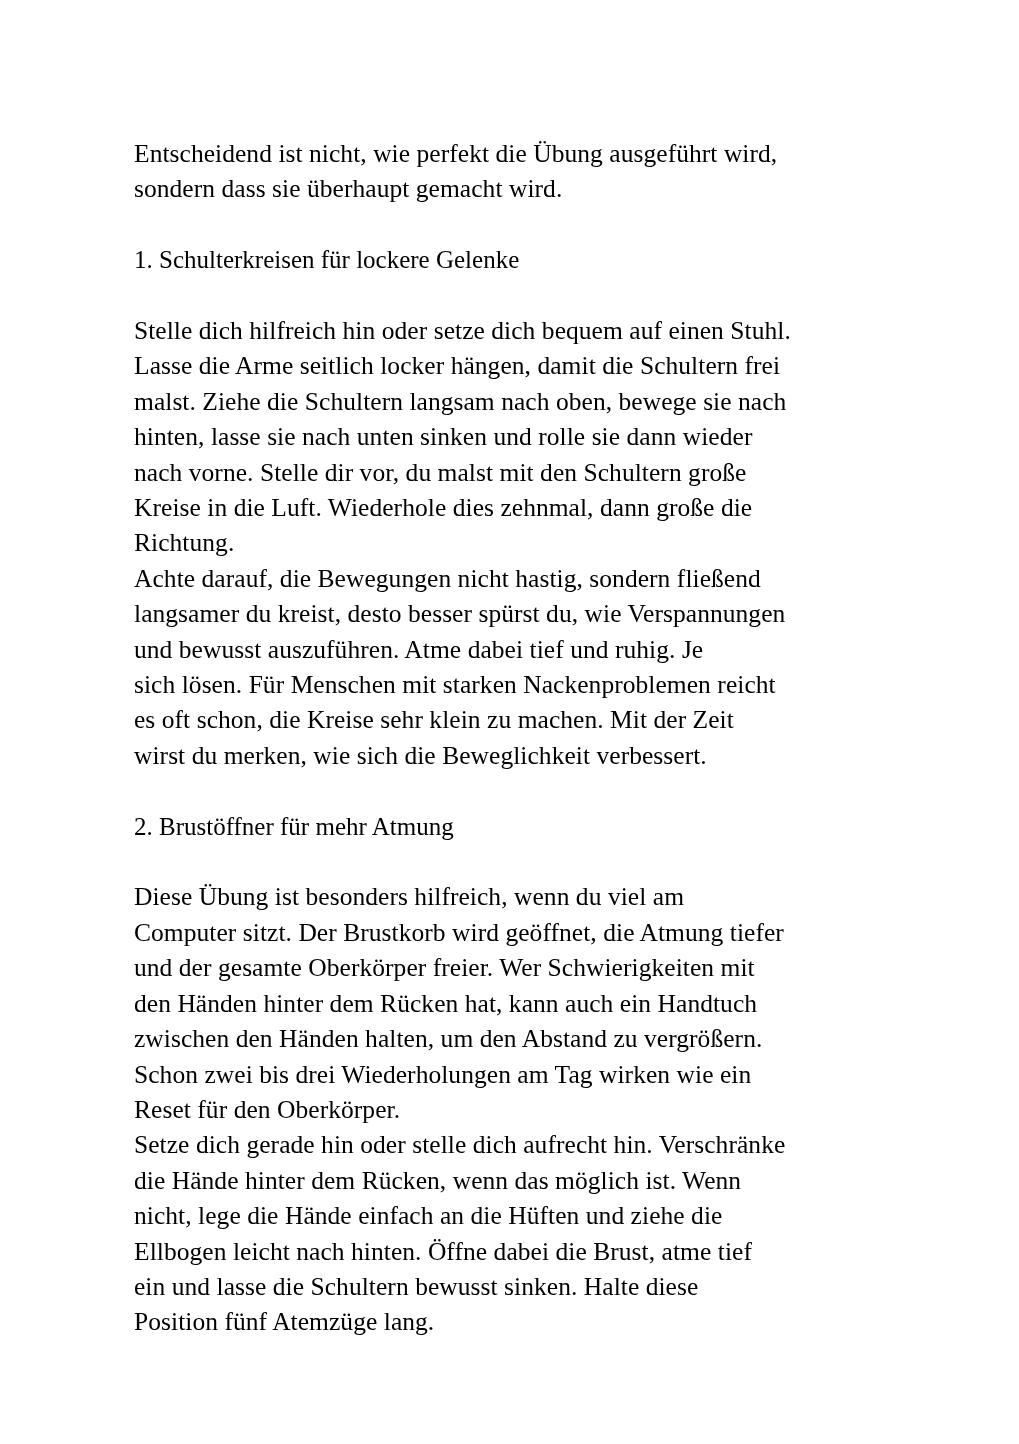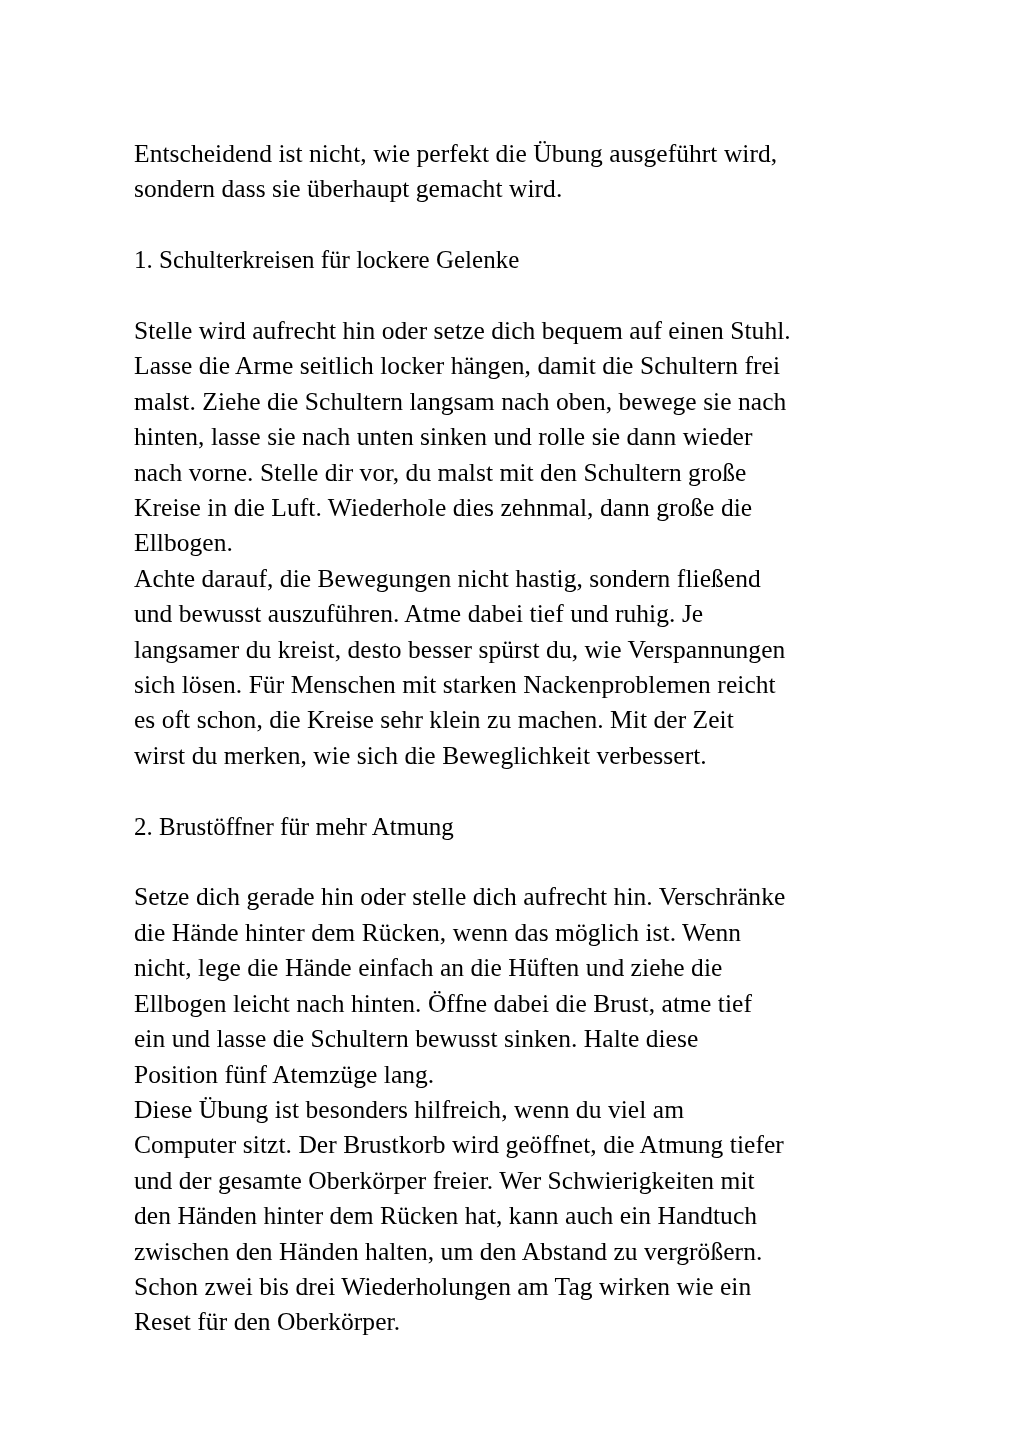--- a/index.html
+++ b/index.html
@@ -62,57 +62,57 @@
       <span class="line">sondern dass sie überhaupt gemacht wird.</span>
     </p>
 
     <div class="gap-1"></div>
 
     <p class="heading">1. Schulterkreisen für lockere Gelenke</p>
 
     <div class="gap-2"></div>
 
     <p class="block">
-      <span class="line">Stelle wird aufrecht hin oder setze dich bequem auf einen Stuhl.</span>
+      <span class="line">Stelle dich hilfreich hin oder setze dich bequem auf einen Stuhl.</span>
       <span class="line">Lasse die Arme seitlich locker hängen, damit die Schultern frei</span>
       <span class="line">malst. Ziehe die Schultern langsam nach oben, bewege sie nach</span>
       <span class="line">hinten, lasse sie nach unten sinken und rolle sie dann wieder</span>
       <span class="line">nach vorne. Stelle dir vor, du malst mit den Schultern große</span>
       <span class="line">Kreise in die Luft. Wiederhole dies zehnmal, dann große die</span>
-      <span class="line">Ellbogen.</span>
+      <span class="line">Richtung.</span>
     </p>
 
     <p class="block">
       <span class="line">Achte darauf, die Bewegungen nicht hastig, sondern fließend</span>
+      <span class="line">langsamer du kreist, desto besser spürst du, wie Verspannungen</span>
       <span class="line">und bewusst auszuführen. Atme dabei tief und ruhig. Je</span>
-      <span class="line">langsamer du kreist, desto besser spürst du, wie Verspannungen</span>
       <span class="line">sich lösen. Für Menschen mit starken Nackenproblemen reicht</span>
       <span class="line">es oft schon, die Kreise sehr klein zu machen. Mit der Zeit</span>
       <span class="line">wirst du merken, wie sich die Beweglichkeit verbessert.</span>
     </p>
 
     <div class="gap-1"></div>
 
     <p class="heading">2. Brustöffner für mehr Atmung</p>
 
     <div class="gap-2"></div>
 
     <p class="block">
-      <span class="line">Setze dich gerade hin oder stelle dich aufrecht hin. Verschränke</span>
-      <span class="line">die Hände hinter dem Rücken, wenn das möglich ist. Wenn</span>
-      <span class="line">nicht, lege die Hände einfach an die Hüften und ziehe die</span>
-      <span class="line">Ellbogen leicht nach hinten. Öffne dabei die Brust, atme tief</span>
-      <span class="line">ein und lasse die Schultern bewusst sinken. Halte diese</span>
-      <span class="line">Position fünf Atemzüge lang.</span>
-    </p>
-
-    <p class="block">
       <span class="line">Diese Übung ist besonders hilfreich, wenn du viel am</span>
       <span class="line">Computer sitzt. Der Brustkorb wird geöffnet, die Atmung tiefer</span>
       <span class="line">und der gesamte Oberkörper freier. Wer Schwierigkeiten mit</span>
       <span class="line">den Händen hinter dem Rücken hat, kann auch ein Handtuch</span>
       <span class="line">zwischen den Händen halten, um den Abstand zu vergrößern.</span>
       <span class="line">Schon zwei bis drei Wiederholungen am Tag wirken wie ein</span>
       <span class="line">Reset für den Oberkörper.</span>
     </p>
 
+    <p class="block">
+      <span class="line">Setze dich gerade hin oder stelle dich aufrecht hin. Verschränke</span>
+      <span class="line">die Hände hinter dem Rücken, wenn das möglich ist. Wenn</span>
+      <span class="line">nicht, lege die Hände einfach an die Hüften und ziehe die</span>
+      <span class="line">Ellbogen leicht nach hinten. Öffne dabei die Brust, atme tief</span>
+      <span class="line">ein und lasse die Schultern bewusst sinken. Halte diese</span>
+      <span class="line">Position fünf Atemzüge lang.</span>
+    </p>
+
   </div>
 </div>
 
 </body></html>

